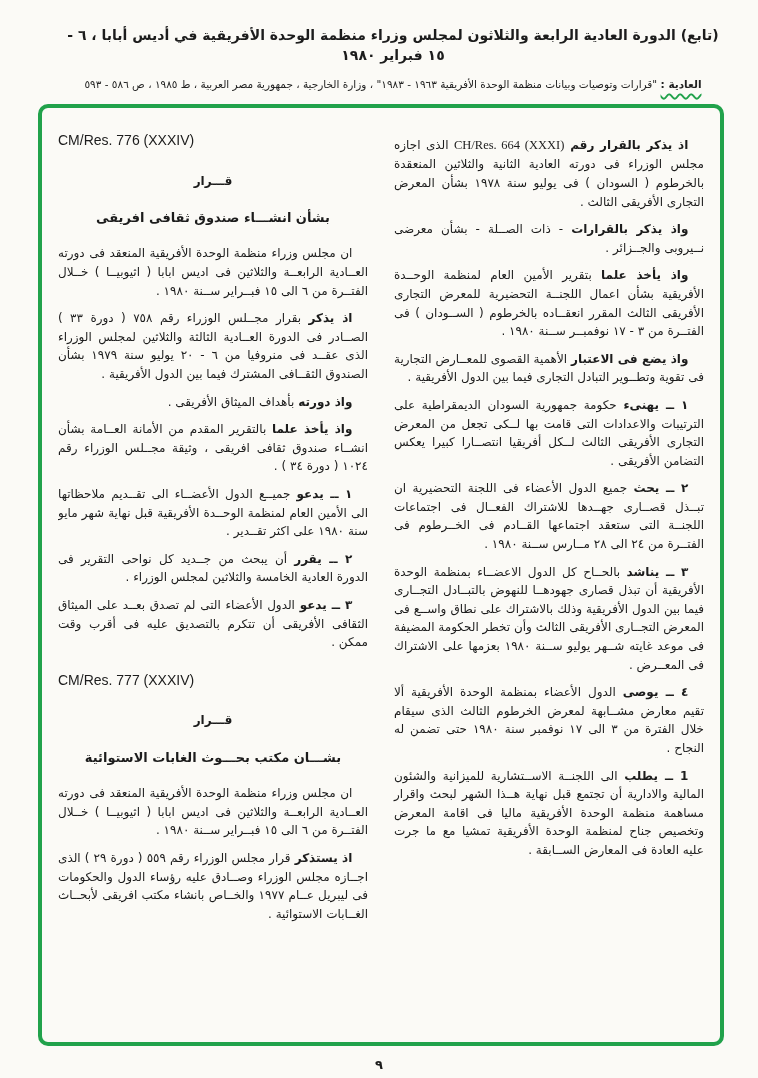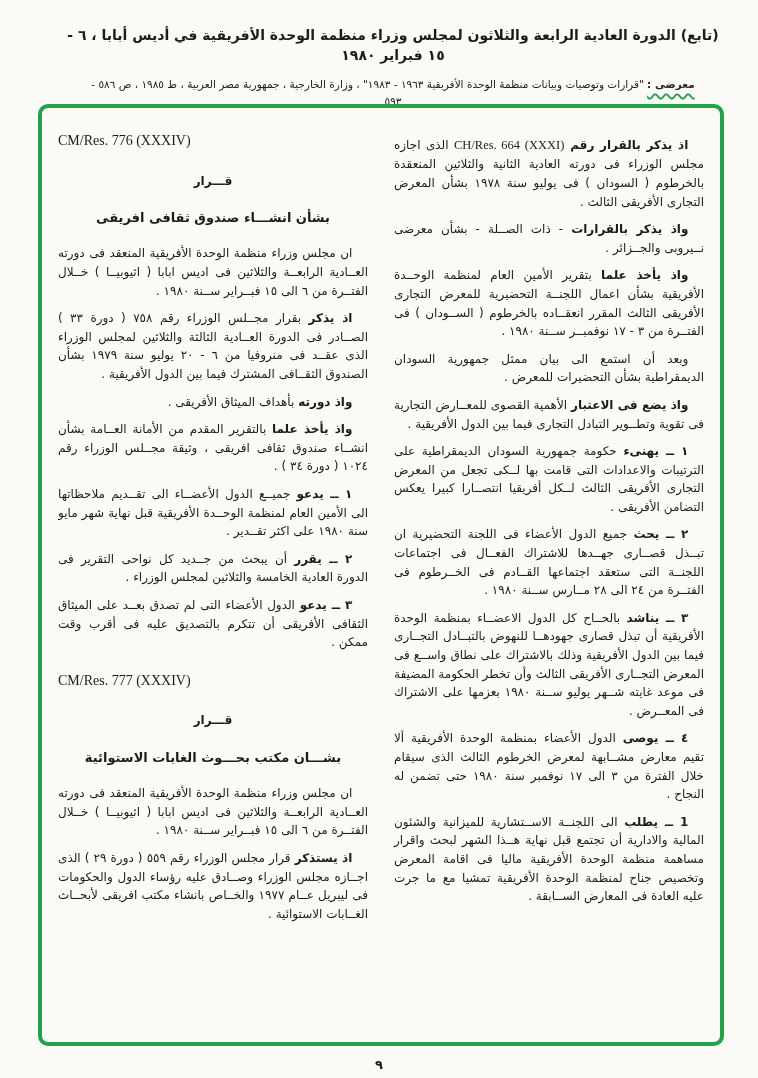--- a/index.html
+++ b/index.html
@@ -60,21 +60,21 @@
     direction: ltr;
     unicode-bidi: embed;
     font-family: "Liberation Serif", serif;
     font-size: 12.5px;
     white-space: nowrap;
   }
 
   .res-code {
     direction: ltr;
     text-align: left;
-    font-family: Liberation Serif, serif;
+    font-family: Liberation Sans, sans-serif;
     font-size: 14px;
     font-weight: normal;
     margin: 2px 0 20px 0;
     text-indent: 0;
   }
   .res-title {
     text-align: center;
     font-weight: bold;
     font-size: 12px;
     margin: 8px 0 18px 0;
@@ -98,33 +98,32 @@
   }
 </style>
 </head>
 <body>
 
 <div class="page">
 
   <div class="header">
     <div class="header-title">(تابع) الدورة العادية الرابعة والثلاثون لمجلس وزراء منظمة الوحدة الأفريقية في أديس أبابا ، ٦ - ١٥ فبراير ١٩٨٠</div>
     <div class="source-line">
-      <span class="source-label">معرضى :</span>
+      <span class="source-label">العادية :</span>
       <span class="source-text">"قرارات وتوصيات وبيانات منظمة الوحدة الأفريقية ١٩٦٣ - ١٩٨٣" ، وزارة الخارجية ، جمهورية مصر العربية ، ط ١٩٨٥ ، ص ٥٨٦ - ٥٩٣</span>
     </div>
   </div>
 
   <div class="doc-frame">
     <div class="columns">
 
       <div class="col">
         <p class="para"><span class="lead">اذ يذكر بالقرار رقم </span><span class="code-inline" dir="ltr">CH/Res. 664 (XXXI)</span><span> الذى اجازه مجلس الوزراء فى دورته العادية الثانية والثلاثين المنعقدة بالخرطوم ( السودان ) فى يوليو سنة ١٩٧٨ بشأن المعرض التجارى الأفريقى الثالث .</span></p>
         <p class="para"><span class="lead">واذ يذكر بالقرارات</span><span> - ذات الصــلة - بشأن معرضى نــيروبى والجــزائر .</span></p>
         <p class="para"><span class="lead">واذ يأخذ علما</span><span> بتقرير الأمين العام لمنظمة الوحــدة الأفريقية بشأن اعمال اللجنــة التحضيرية للمعرض التجارى الأفريقى الثالث المقرر انعقــاده بالخرطوم ( الســودان ) فى الفتــرة من ٣ - ١٧ نوفمبــر ســنة ١٩٨٠ .</span></p>
-        <p class="para"><span>وبعد أن استمع الى بيان ممثل جمهورية السودان الديمقراطية بشأن التحضيرات للمعرض .</span></p>
         <p class="para"><span class="lead">واذ يضع فى الاعتبار</span><span> الأهمية القصوى للمعــارض التجارية فى تقوية وتطــوير التبادل التجارى فيما بين الدول الأفريقية .</span></p>
         <p class="para"><span class="lead">١ ــ يهنىء</span><span> حكومة جمهورية السودان الديمقراطية على الترتيبات والاعدادات التى قامت بها لــكى تجعل من المعرض التجارى الأفريقى الثالث لــكل أفريقيا انتصــارا كبيرا يعكس التضامن الأفريقى .</span></p>
         <p class="para"><span class="lead">٢ ــ يحث</span><span> جميع الدول الأعضاء فى اللجنة التحضيرية ان تبــذل قصــارى جهــدها للاشتراك الفعــال فى اجتماعات اللجنــة التى ستعقد اجتماعها القــادم فى الخــرطوم فى الفتــرة من ٢٤ الى ٢٨ مــارس ســنة ١٩٨٠ .</span></p>
         <p class="para"><span class="lead">٣ ــ يناشد</span><span> بالحــاح كل الدول الاعضــاء بمنظمة الوحدة الأفريقية أن تبذل قصارى جهودهــا للنهوض بالتبــادل التجــارى فيما بين الدول الأفريقية وذلك بالاشتراك على نطاق واســع فى المعرض التجــارى الأفريقى الثالث وأن تخطر الحكومة المضيفة فى موعد غايته شــهر يوليو ســنة ١٩٨٠ بعزمها على الاشتراك فى المعــرض .</span></p>
         <p class="para"><span class="lead">٤ ــ يوصى</span><span> الدول الأعضاء بمنظمة الوحدة الأفريقية ألا تقيم معارض مشــابهة لمعرض الخرطوم الثالث الذى سيقام خلال الفترة من ٣ الى ١٧ نوفمبر سنة ١٩٨٠ حتى تضمن له النجاح .</span></p>
         <p class="para"><span class="lead">1 ــ يطلب</span><span> الى اللجنــة الاســتشارية للميزانية والشئون المالية والادارية أن تجتمع قبل نهاية هــذا الشهر لبحث واقرار مساهمة منظمة الوحدة الأفريقية ماليا فى اقامة المعرض وتخصيص جناح لمنظمة الوحدة الأفريقية تمشيا مع ما جرت عليه العادة فى المعارض الســابقة .</span></p>
       </div>
 
       <div class="col">
 

